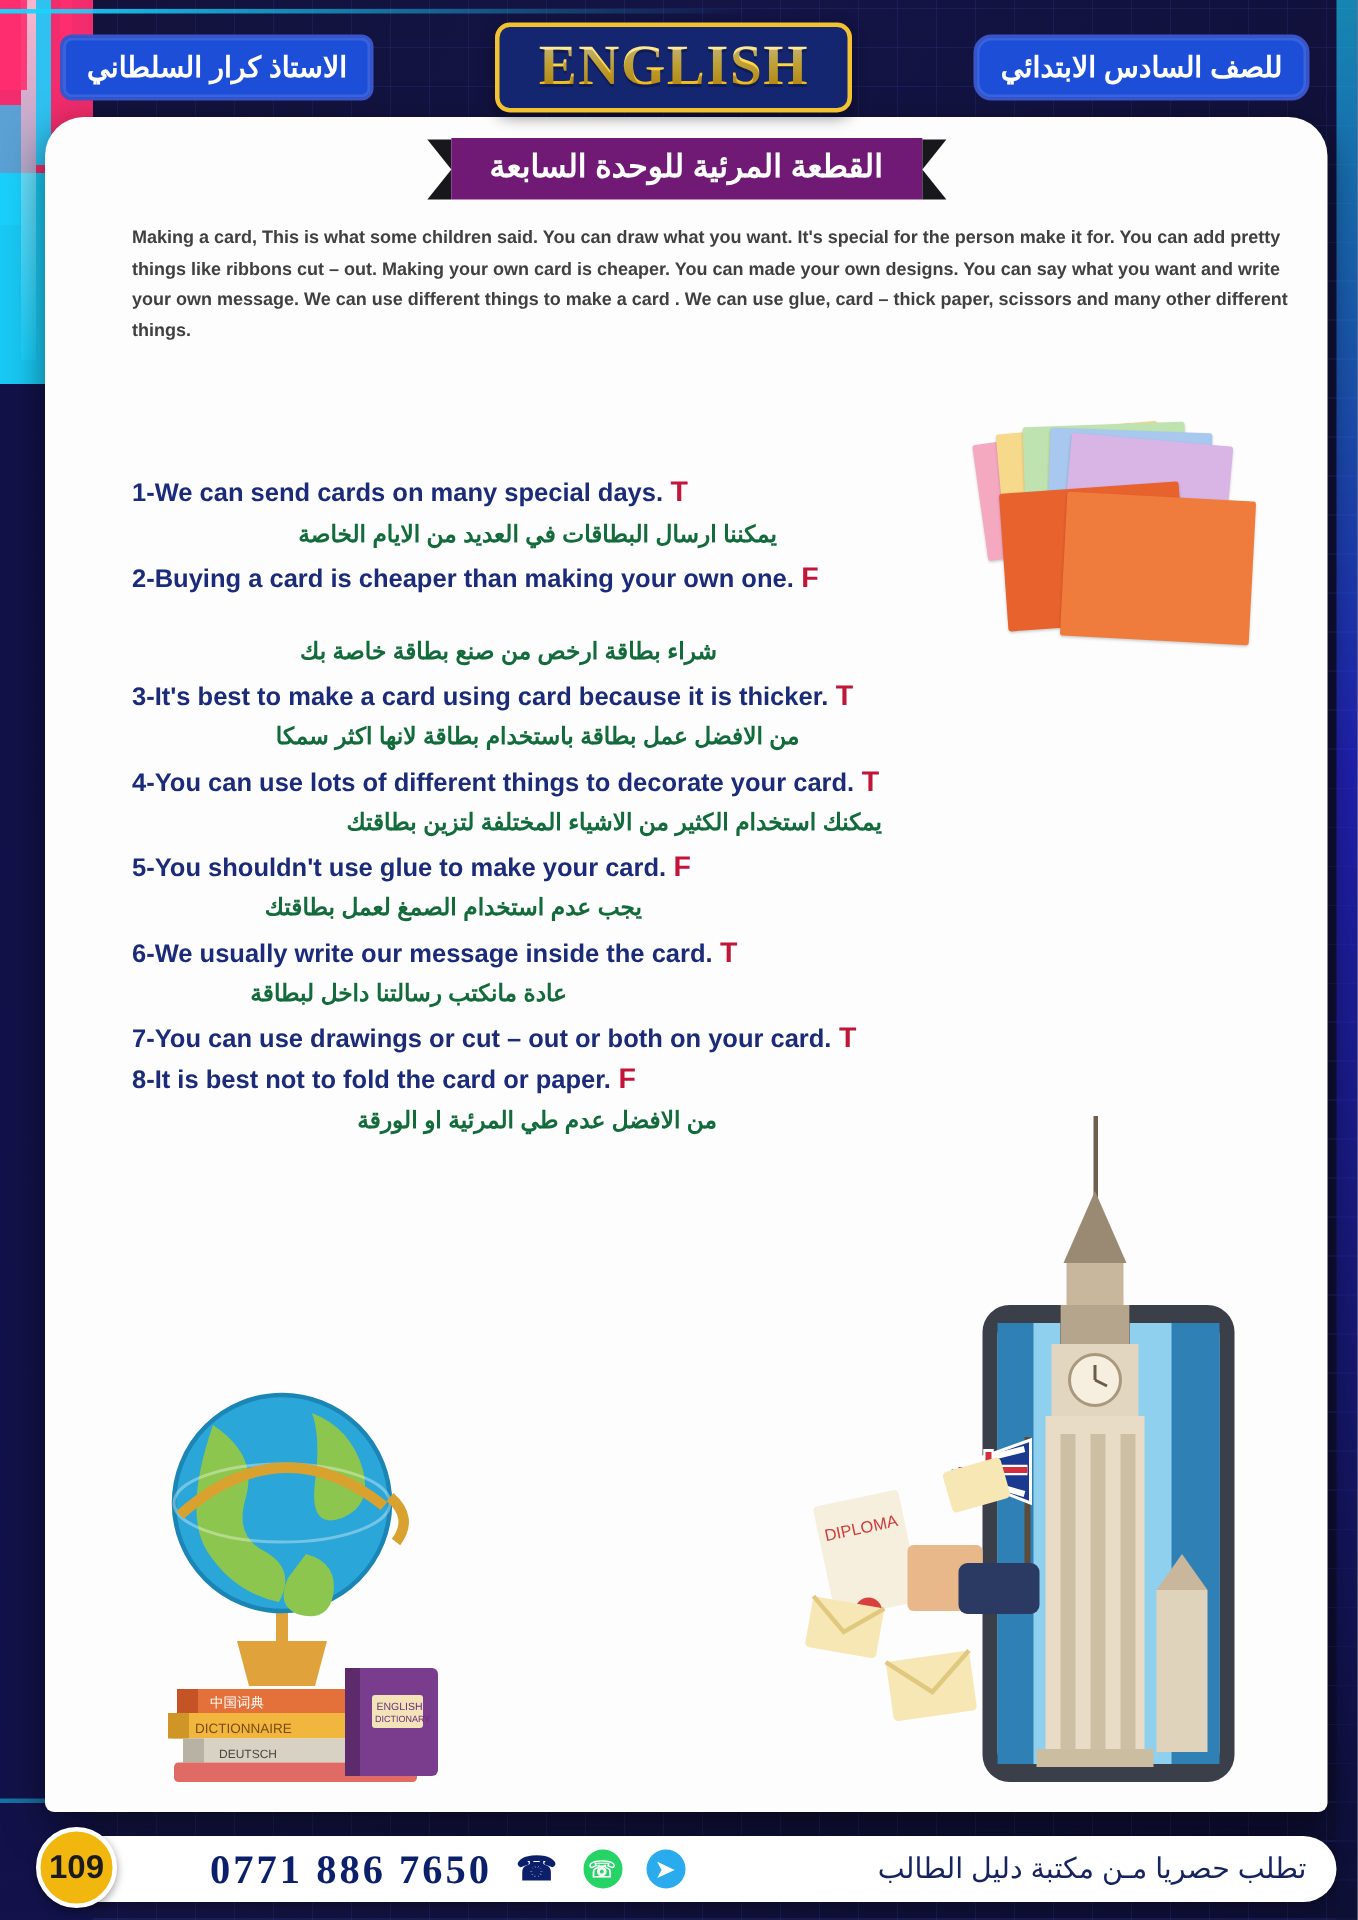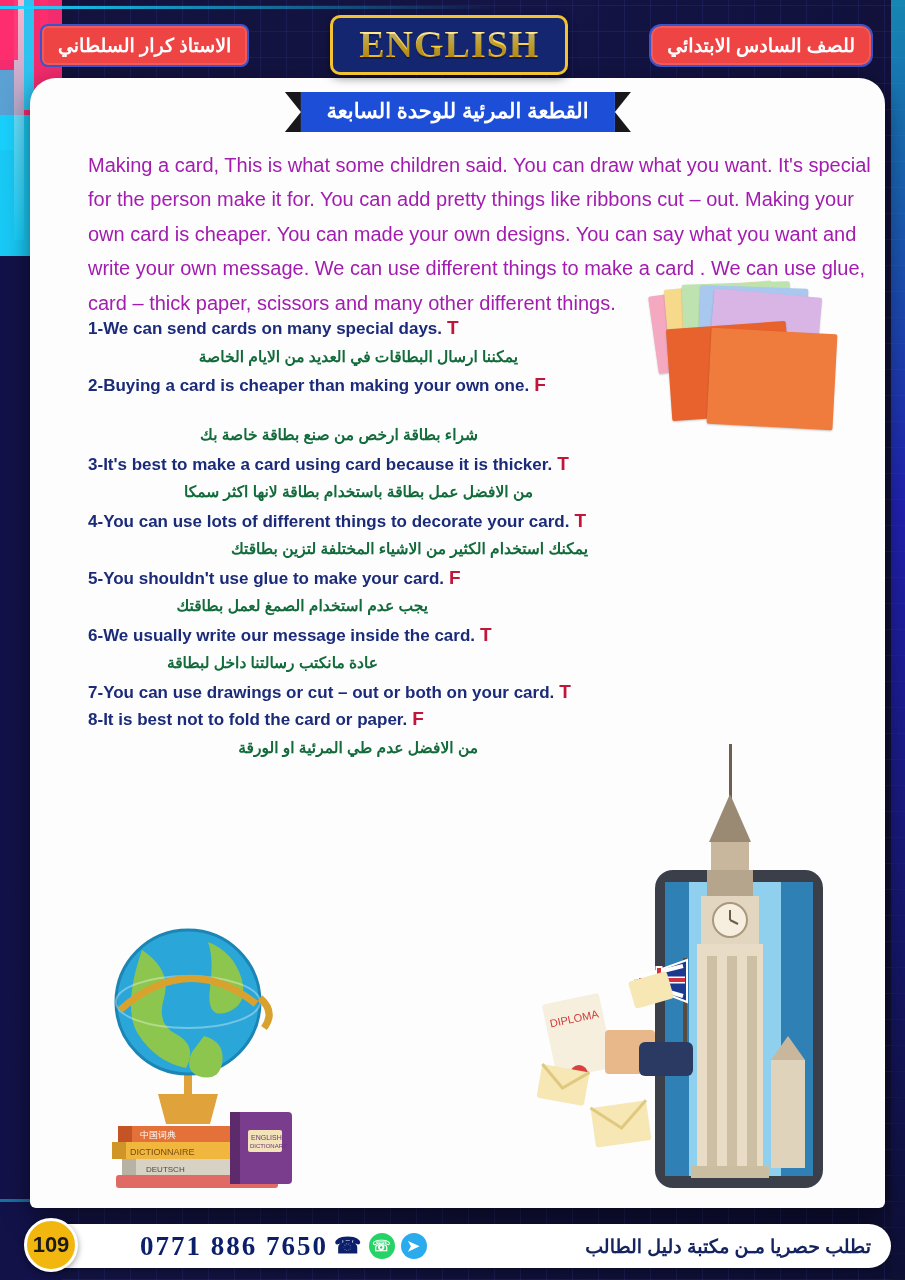--- a/index.html
+++ b/index.html
@@ -49,21 +49,21 @@
   }
 
   
   .header {
     position: absolute; left: 0; top: 12px; width: 905px; height: 66px;
     display: flex; align-items: center; justify-content: space-between;
     padding: 0 18px;
     z-index: 5;
   }
   .pill {
-    background: #ef4444;
+    background: #1d4ed8;
     border: 2px solid #3b55c9;
     border-radius: 8px;
     color: #ffffff;
     font-weight: bold;
     font-size: 19px;
     padding: 8px 16px;
     direction: rtl;
     box-shadow: 0 0 0 2px rgba(255,255,255,.12) inset;
     white-space: nowrap;
   }
@@ -98,21 +98,21 @@
   }
   .page-inner { position: relative; width: 100%; height: 100%; }
 
   
   .ribbon {
     position: absolute; left: 50%; transform: translateX(-50%);
     top: 14px;
     display: flex; align-items: center;
   }
   .ribbon .rib-mid {
-    background: #1d4ed8;
+    background: #701a75;
     color: #ffffff;
     font-weight: bold;
     font-size: 21px;
     padding: 7px 26px 9px;
     direction: rtl;
   }
   .ribbon .rib-end {
     width: 0; height: 0;
   }
   .rib-left {
@@ -122,23 +122,23 @@
   }
   .rib-right {
     border-top: 20px solid #17171c;
     border-bottom: 20px solid #17171c;
     border-right: 16px solid transparent;
   }
 
   
   .passage {
     position: absolute; left: 58px; top: 70px; width: 790px;
-    color: #a21caf;
-    font-weight: normal;
-    font-size: 20px;
+    color: #404040;
+    font-weight: bold;
+    font-size: 12px;
     line-height: 1.72;
   }
 
   
   .qlist { position: absolute; left: 58px; top: 238px; width: 700px; }
   .qrow { margin-bottom: 2px; }
   .qen {
     color: #1b2b7a; font-weight: bold; font-size: 17px;
     line-height: 1.5;
     display: inline-block;
@@ -178,24 +178,24 @@
     background: #ffffff;
     border-radius: 22px;
     display: flex; align-items: center; justify-content: space-between;
     padding: 0 20px 0 110px;
     box-shadow: 0 2px 8px rgba(0,0,0,.35);
   }
   .phone {
     font-family: "Liberation Serif", serif;
     font-weight: bold; font-size: 27px;
     color: #0b1f6b; letter-spacing: 2px;
-    display: flex; align-items: center; gap: 6px;
+    display: flex; align-items: center; gap: 16px;
   }
   .foot-ar {
-    direction: rtl; font-weight: bold; font-size: 19px; color: #15235f;
+    direction: rtl; font-weight: normal; font-size: 19px; color: #15235f;
   }
   .pagebadge {
     position: absolute; left: 24px; bottom: 8px;
     width: 54px; height: 54px; border-radius: 50%;
     background: #f2b70f; border: 3px solid #ffffff;
     color: #1b1b1b; font-weight: bold; font-size: 22px;
     display: flex; align-items: center; justify-content: center;
     box-shadow: 0 2px 6px rgba(0,0,0,.4);
   }
   .ic { display: inline-flex; align-items: center; justify-content: center; }

